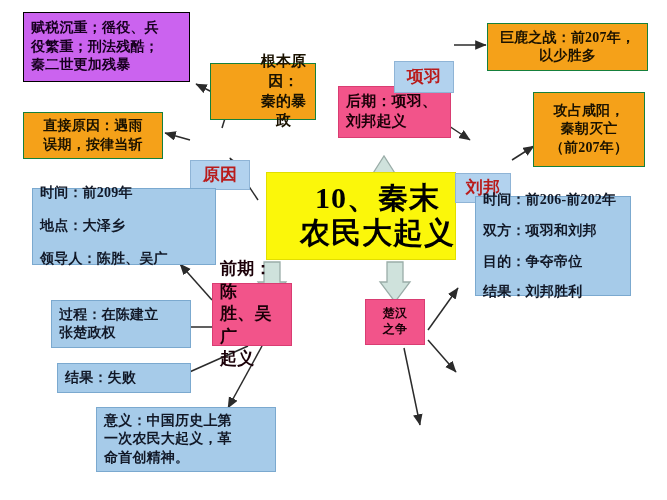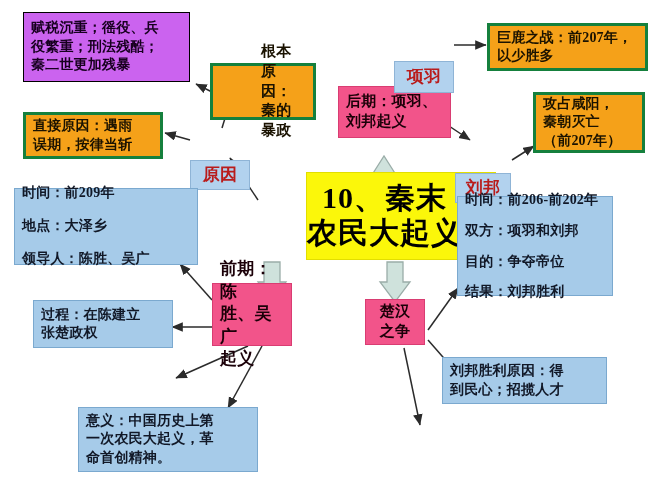--- a/index.html
+++ b/index.html
@@ -26,31 +26,33 @@
     color: #111111;
     line-height: 1.32;
     letter-spacing: 0.2px;
     white-space: pre-line;
     z-index: 3;
   }
   .blue {
     background: #a6cbe9;
     border: 1px solid #7ba9cf;
     color: #111827;
+    margin-left: 18px;
   }
   .blue-sm {
     background: #b2d2ee;
     border: 1px solid #8fb4d6;
     color: #b91c1c;
     margin-top: 32px;
   }
   .orange {
     background: #f5a119;
-    border: 3px solid #15803d;
+    border: 1px solid #15803d;
     color: #1a1200;
+    text-align: center;
   }
   .pink {
     background: #f2548a;
     border: 1px solid #d93d72;
     color: #1b0008;
   }
   .purple {
     background: #cb63ef;
     border: 1px solid #000000;
     color: #17001f;
@@ -156,56 +158,55 @@
 
   <div class="node blue pad" style="left:14px; top:188px; width:184px; height:77px; font-size:14px; line-height:1.18;">时间：前209年
 
 地点：大泽乡
 
 领导人：陈胜、吴广</div>
 
   <div class="node blue pad" style="left:33px; top:300px; width:140px; height:48px; font-size:14px;">过程：在陈建立
 张楚政权</div>
 
+  <div class="node blue pad" style="left:39px; top:363px; width:134px; height:30px; font-size:14px;">结果：失败</div>
 
   <div class="node blue pad" style="left:78px; top:407px; width:180px; height:65px; font-size:14px;">意义：中国历史上第
 一次农民大起义，革
 命首创精神。</div>
 
   <div class="node pink pad" style="left:212px; top:283px; width:80px; height:63px; font-size:17px;">前期：陈
 胜、吴广
 起义</div>
 
-  <div class="node yellow" style="left:266px; top:172px; width:190px; height:88px; align-items:flex-start;margin-left:40px;">
+  <div class="node yellow" style="left:266px; top:172px; width:190px; height:88px; align-items:flex-end;">
     <div class="center-title">10、秦末
 农民大起义</div>
   </div>
 
   <div class="node pink pad" style="left:338px; top:86px; width:113px; height:52px; font-size:15px;">后期：项羽、
 刘邦起义</div>
 
   <div class="node blue-sm pad" style="left:394px; top:29px; width:60px; height:32px; font-size:17px; align-items:center;">项羽</div>
 
   <div class="node blue-sm pad" style="left:455px; top:141px; width:56px; height:30px; font-size:17px; align-items:center;">刘邦</div>
 
   <div class="node orange pad" style="left:487px; top:23px; width:161px; height:48px; font-size:14px;">巨鹿之战：前207年，
 以少胜多</div>
 
-  <div class="node orange pad" style="left:533px; top:92px; width:112px; height:61px; font-size:14px;">攻占咸阳，
+  <div class="node orange pad" style="left:533px; top:92px; width:112px; height:75px; font-size:14px;">攻占咸阳，
 秦朝灭亡
 （前207年）</div>
 
-  <div class="node pink pad" style="left:365px; top:299px; width:60px; height:46px; font-size:15px; align-items:center; text-align:center;">楚汉
+  <div class="node pink pad" style="left:365px; top:299px; width:60px; height:46px; font-size:12px; align-items:center; text-align:center;">楚汉
 之争</div>
 
   <div class="node blue pad" style="left:457px; top:196px; width:156px; height:100px; font-size:14px; line-height:1.1;">时间：前206-前202年
 
 双方：项羽和刘邦
 
 目的：争夺帝位
 
 结果：刘邦胜利</div>
 
-  <div class="node blue pad" style="left:442px; top:357px; width:165px; height:47px; font-size:14px;">刘邦胜利原因：得
-到民心；招揽人才</div>
 
 
 </div>
 
 </body></html>

